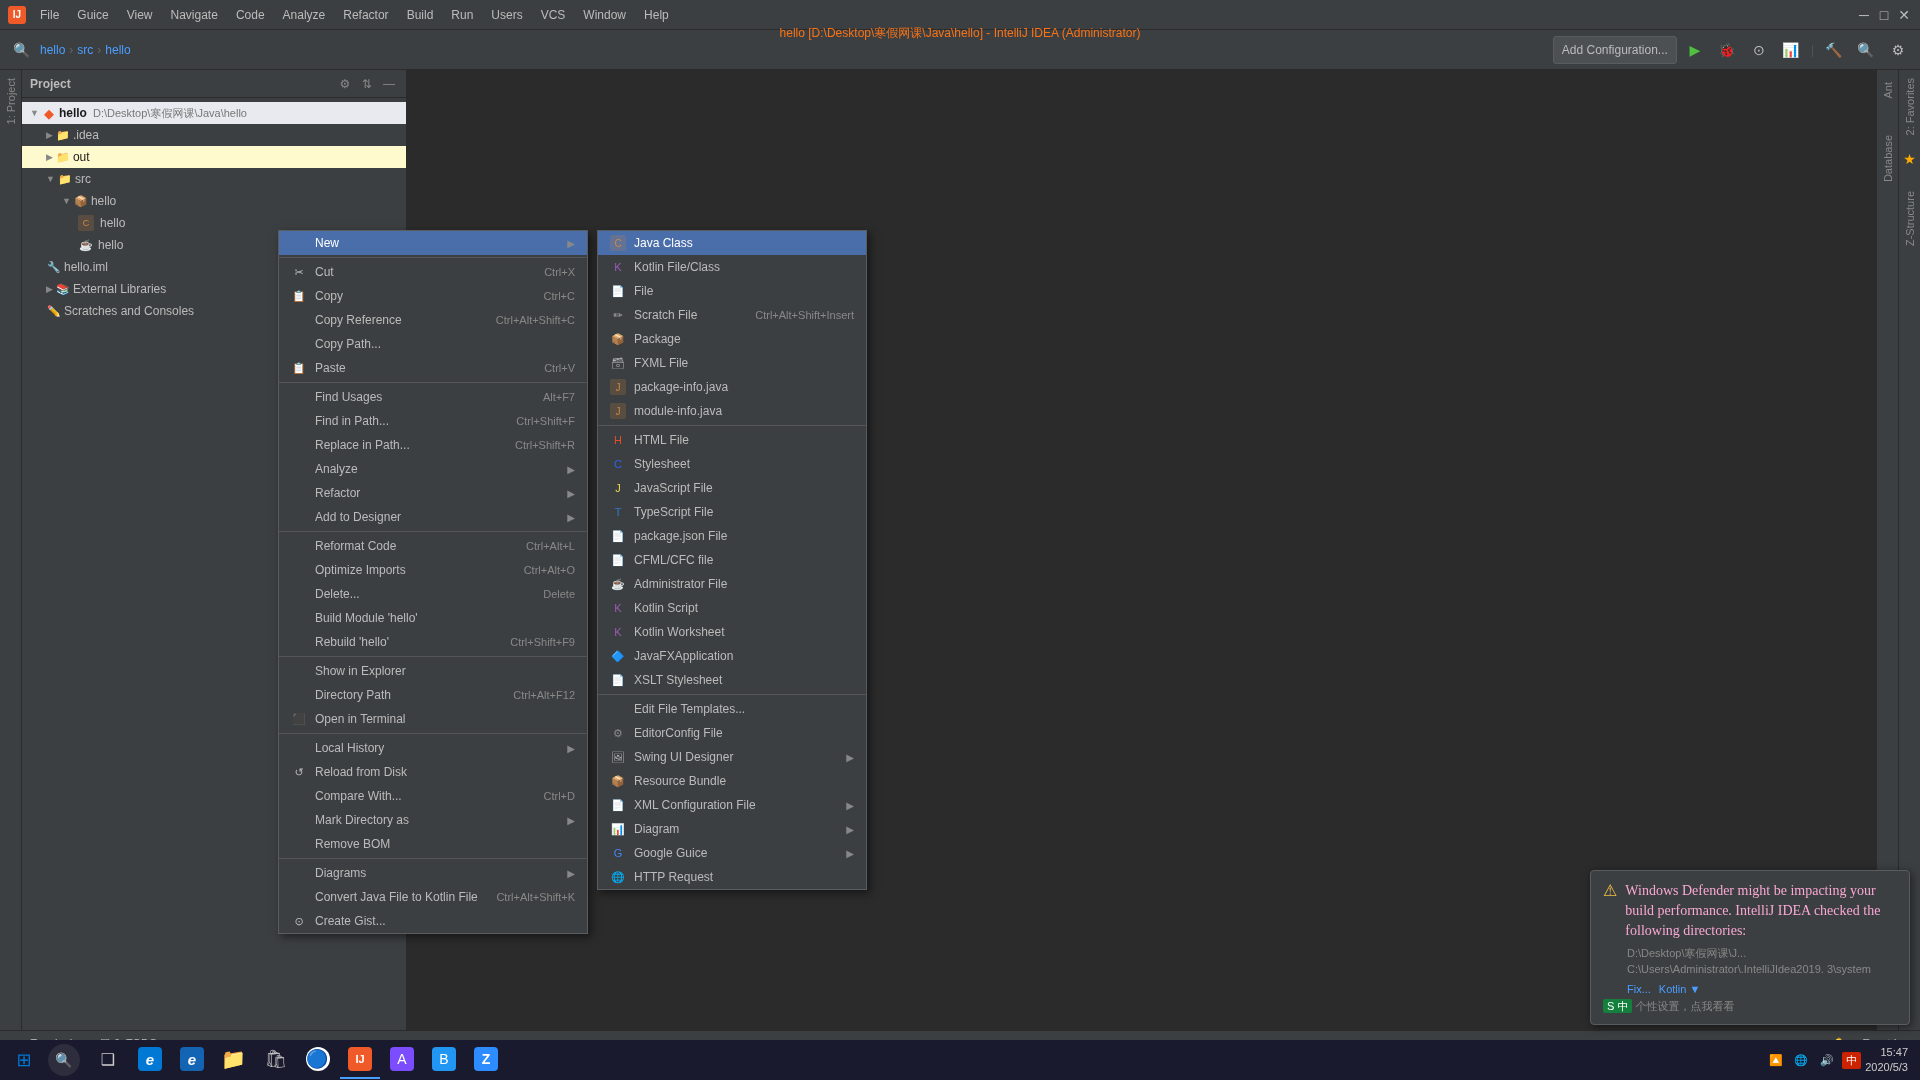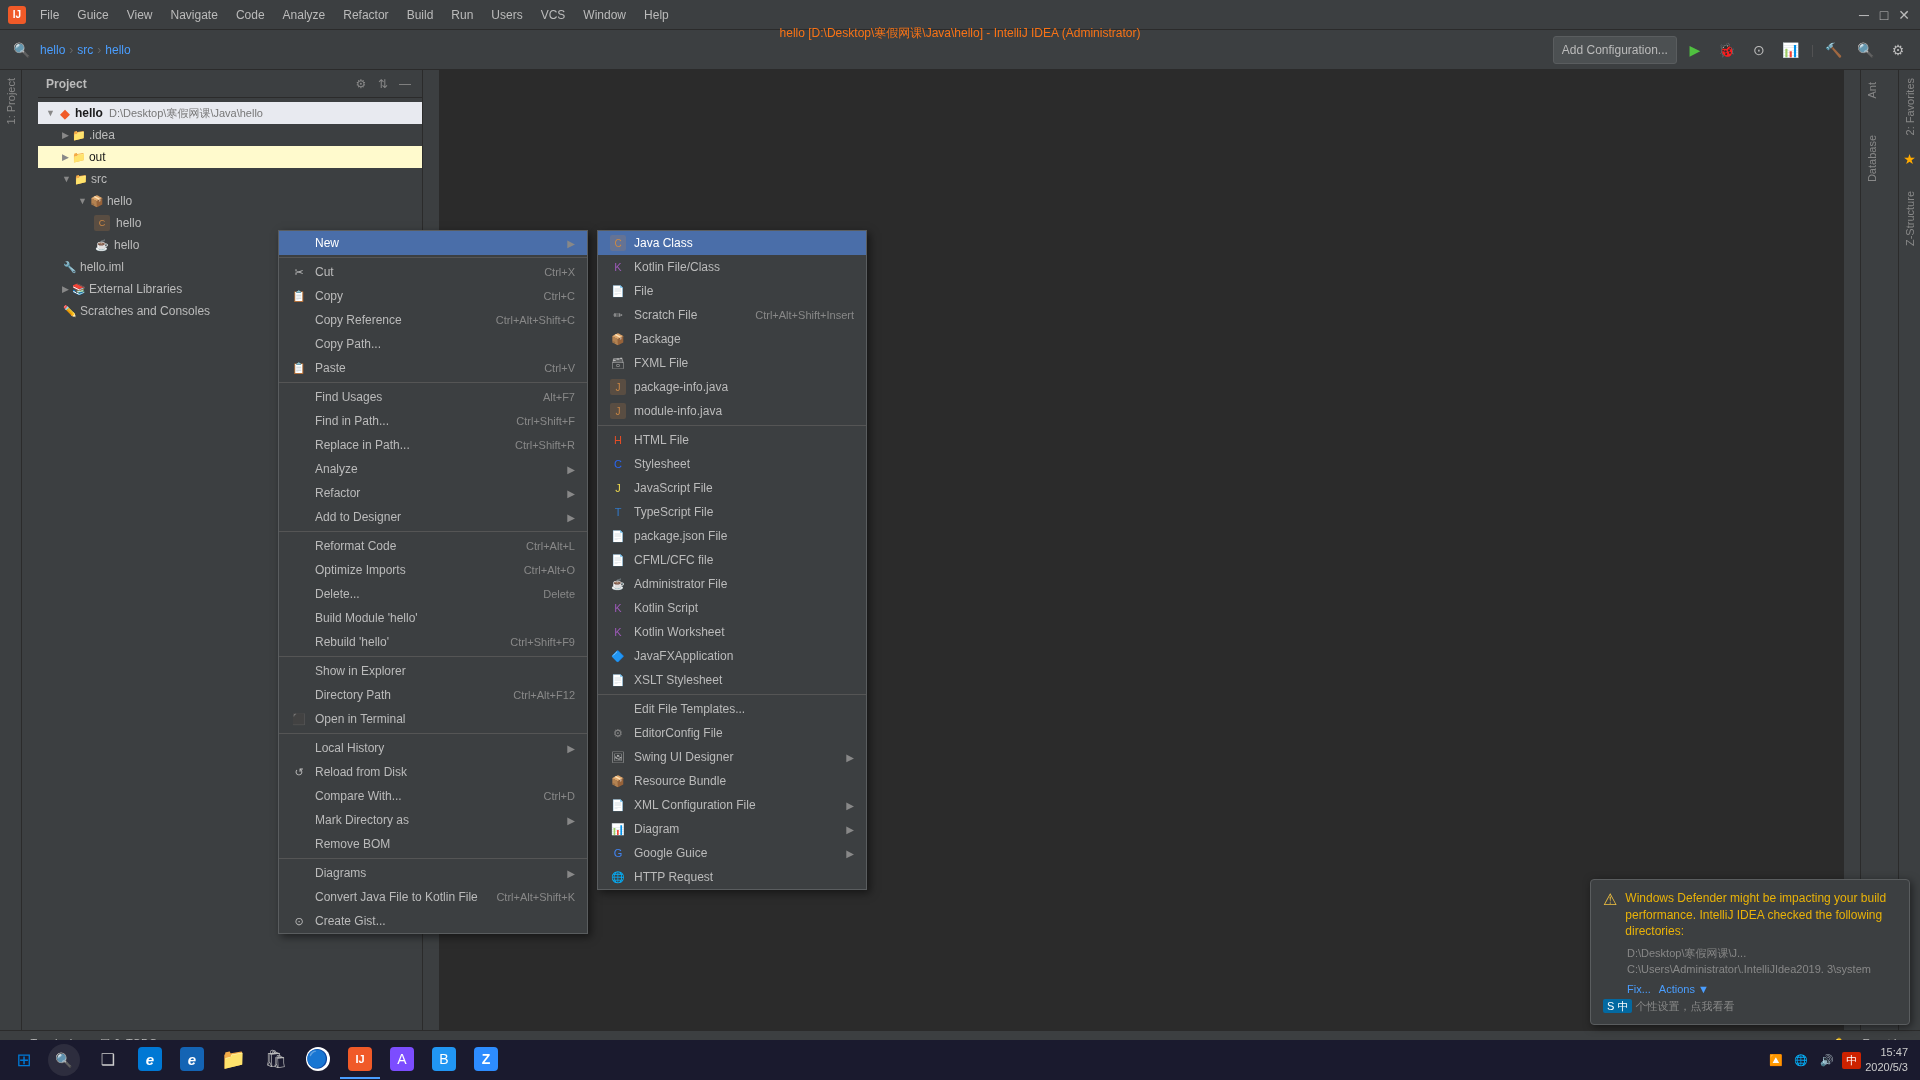--- a/index.html
+++ b/index.html
@@ -117,21 +117,20 @@
       align-items: center;
       justify-content: center;
       font-size: 14px;
       border-radius: 3px;
     }
 
     
     #main-layout {
       display: flex;
       height: calc(1080px - 30px - 40px - 25px - 25px);
-      gap: 16px;
     }
 
     
     #project-panel {
       width: 385px;
       background: #3c3f41;
       border-right: 1px solid #2b2b2b;
       display: flex;
       flex-direction: column;
     }
@@ -353,21 +352,21 @@
       display: flex;
       align-items: flex-start;
       gap: 8px;
       margin-bottom: 6px;
     }
     .notif-icon {
       font-size: 16px;
       color: #f0c040;
       flex-shrink: 0;
     }
-    .notif-title { font-size: 12px; color: #eab308; line-height: 1.4; }
+    .notif-title { font-size: 14px; color: #f9a8d4; line-height: 1.4; font-family: Liberation Serif, serif; }
     .notif-text { font-size: 11px; color: #888; line-height: 1.4; margin-left: 24px; }
     .notif-actions { display: flex; gap: 8px; margin-top: 6px; margin-left: 24px; }
     .notif-action { font-size: 11px; color: #4a9eff; cursor: pointer; }
     .notif-input-field {
       font-size: 11px;
       color: #888;
       margin-top: 4px;
     }
 
     
@@ -808,24 +807,24 @@
 </div>
 
 <div id="notification">
   <div class="notif-header">
     <span class="notif-icon">⚠</span>
     <span class="notif-title">Windows Defender might be impacting your build performance. IntelliJ IDEA checked the following directories:</span>
   </div>
   <div class="notif-text">D:\Desktop\寒假网课\J... C:\Users\Administrator\.IntelliJIdea2019. 3\system</div>
   <div class="notif-actions">
     <span class="notif-action">Fix...</span>
-    <span class="notif-action">Actions ▼</span>
+    <span class="notif-action">Kotlin ▼</span>
   </div>
   <div class="notif-input-field">
-    <span style="background:#0369a1; color:white; padding:1px 4px; border-radius:2px; font-size:11px;">S 中</span>
+    <span style="background:#15803d; color:white; padding:1px 4px; border-radius:2px; font-size:11px;">S 中</span>
     <span>个性设置，点我看看</span>
   </div>
 </div>
 
 <div id="taskbar" style="height:40px; background:#1a1a2e; position:absolute; bottom:0; width:100%; display:flex; align-items:center; padding:0 4px; z-index:2000;">
   <div class="taskbar-start">
     <span style="color:#0078d4; font-size:18px;">⊞</span>
   </div>
   <div class="taskbar-search">
     <span style="color:#ccc; font-size:14px;">🔍</span>

